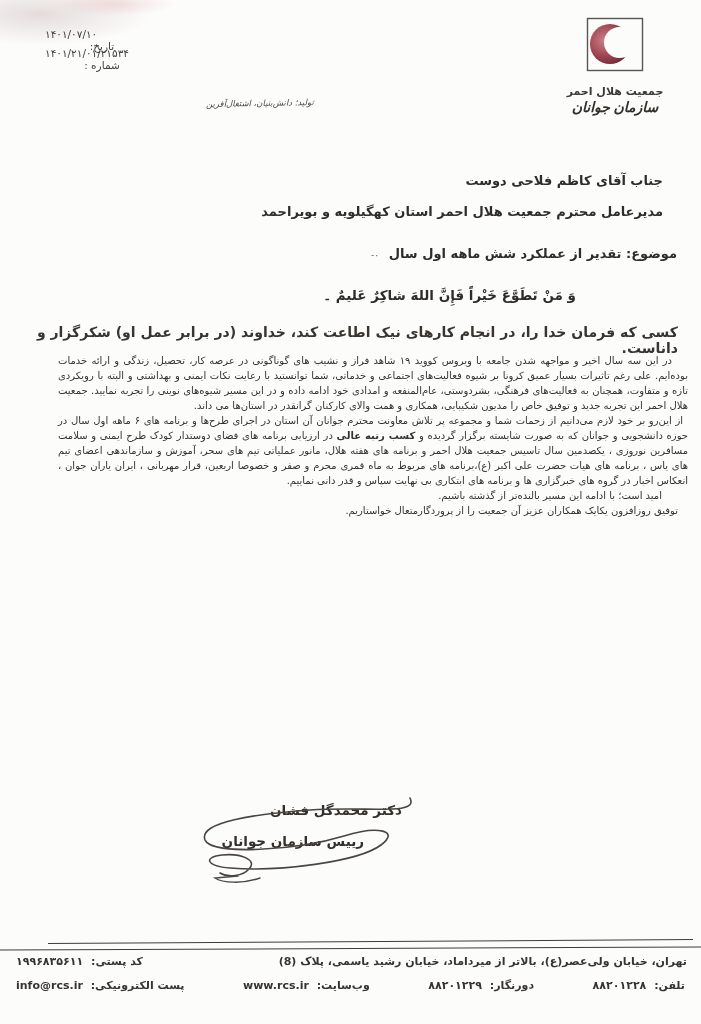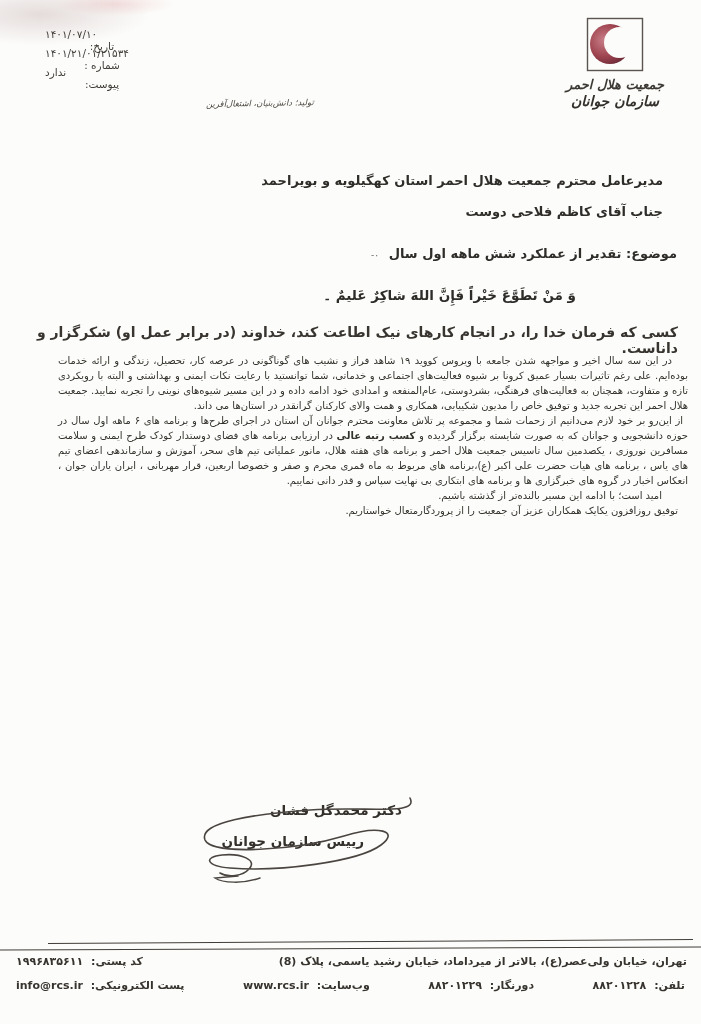--- a/index.html
+++ b/index.html
@@ -18,22 +18,22 @@
 
   
   .meta{position:absolute;left:20px;top:28px;width:164px;font-size:10.5px;color:#423f3a;}
   .meta-row{display:flex;height:19px;align-items:center;flex-direction:column;}
   .meta-value{width:114px;direction:ltr;text-align:left;letter-spacing:.3px;}
   .meta-label{flex:1;direction:rtl;text-align:right;}
 
   
   .logo{position:absolute;right:26px;top:16px;width:120px;text-align:center;}
   .logo-square{width:60px;height:57px;margin:0 auto;display:block;}
-  .logo-cap1{font-size:13px;font-weight:bold;font-style:italic;margin-top:4px;color:#3d3a35;direction:rtl;}
-  .logo-cap2{font-size:14px;font-weight:bold;font-style:italic;margin-top:1px;color:#34312c;direction:rtl;}
+  .logo-cap1{font-size:11px;font-weight:bold;margin-top:12px;color:#3d3a35;direction:rtl;}
+  .logo-cap2{font-size:14px;font-weight:bold;font-style:italic;margin-top:1px;color:#34312c;direction:rtl;font-family:Liberation Serif, serif;}
 
   
   .slogan{position:absolute;left:206px;top:98px;font-size:8.5px;font-style:italic;
     color:#4c4842;direction:rtl;transform:rotate(-1deg);letter-spacing:.2px;}
 
   .recipient{position:absolute;right:38px;top:165px;direction:rtl;text-align:right;
     font-weight:bold;font-size:13px;line-height:31px;color:#2f2d29;}
   .subject{position:absolute;right:24px;top:246px;direction:rtl;text-align:right;
     font-weight:bold;font-size:13px;color:#2f2d29;}
   .subject-mark{font-size:9px;color:#6b665f;margin:0 5px;font-weight:normal;}
@@ -78,24 +78,20 @@
 
   <div class="meta">
     <div class="meta-row">
       <span class="meta-value">۱۴۰۱/۰۷/۱۰</span>
       <span class="meta-label">تاریخ:</span>
     </div>
     <div class="meta-row">
       <span class="meta-value">۱۴۰۱/۲۱/۰۱/۲۱۵۳۴</span>
       <span class="meta-label">شماره :</span>
     </div>
-    <div class="meta-row">
-      <span class="meta-value">ندارد</span>
-      <span class="meta-label">پیوست:</span>
-    </div>
   </div>
 
   <div class="logo">
     <svg class="logo-square" viewBox="0 0 60 57">
       <defs>
         <radialGradient id="cg" cx="35%" cy="40%" r="75%">
           <stop offset="0%" stop-color="#c97f88"></stop>
           <stop offset="55%" stop-color="#9e4450"></stop>
           <stop offset="100%" stop-color="#5f2330"></stop>
         </radialGradient>
@@ -104,22 +100,22 @@
       <circle cx="25" cy="28" r="20" fill="url(#cg)"></circle>
       <circle cx="34.5" cy="26.5" r="15.5" fill="#fcfcfa"></circle>
     </svg>
     <div class="logo-cap1">جمعیت هلال احمر</div>
     <div class="logo-cap2">سازمان جوانان</div>
   </div>
 
   <div class="slogan">تولید؛ دانش‌بنیان، اشتغال‌آفرین</div>
 
   <div class="recipient">
+    <div>جناب آقای کاظم فلاحی دوست</div>
     <div>مدیرعامل محترم جمعیت هلال احمر استان کهگیلویه و بویراحمد</div>
-    <div>جناب آقای کاظم فلاحی دوست</div>
   </div>
 
   <div class="subject">
     <span>موضوع: تقدیر از عملکرد شش ماهه اول سال</span>
     <span class="subject-mark">۰-</span>
   </div>
 
   <div class="verse">وَ مَنْ تَطَوَّعَ خَیْراً فَإِنَّ اللهَ شاکِرٌ عَلیمٌ ۔</div>
   <div class="translation">کسی که فرمان خدا را، در انجام کارهای نیک اطاعت کند، خداوند (در برابر عمل او) شکرگزار و داناست.</div>
 

